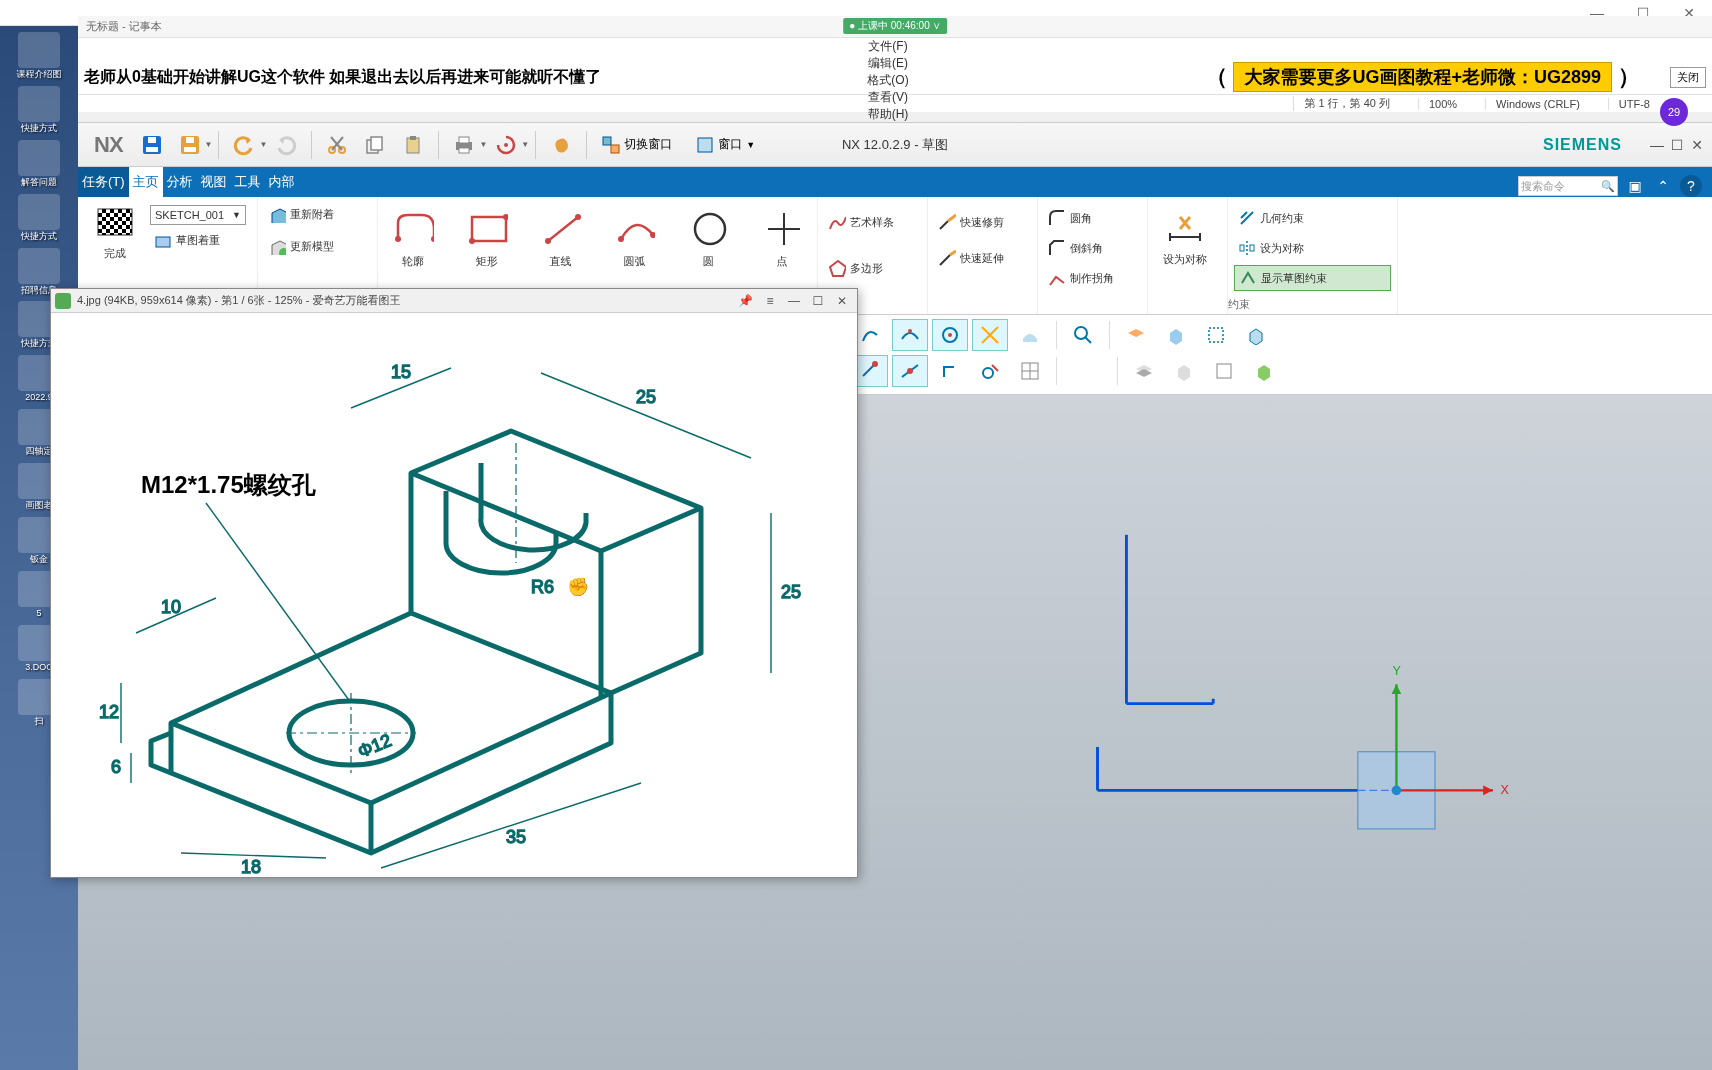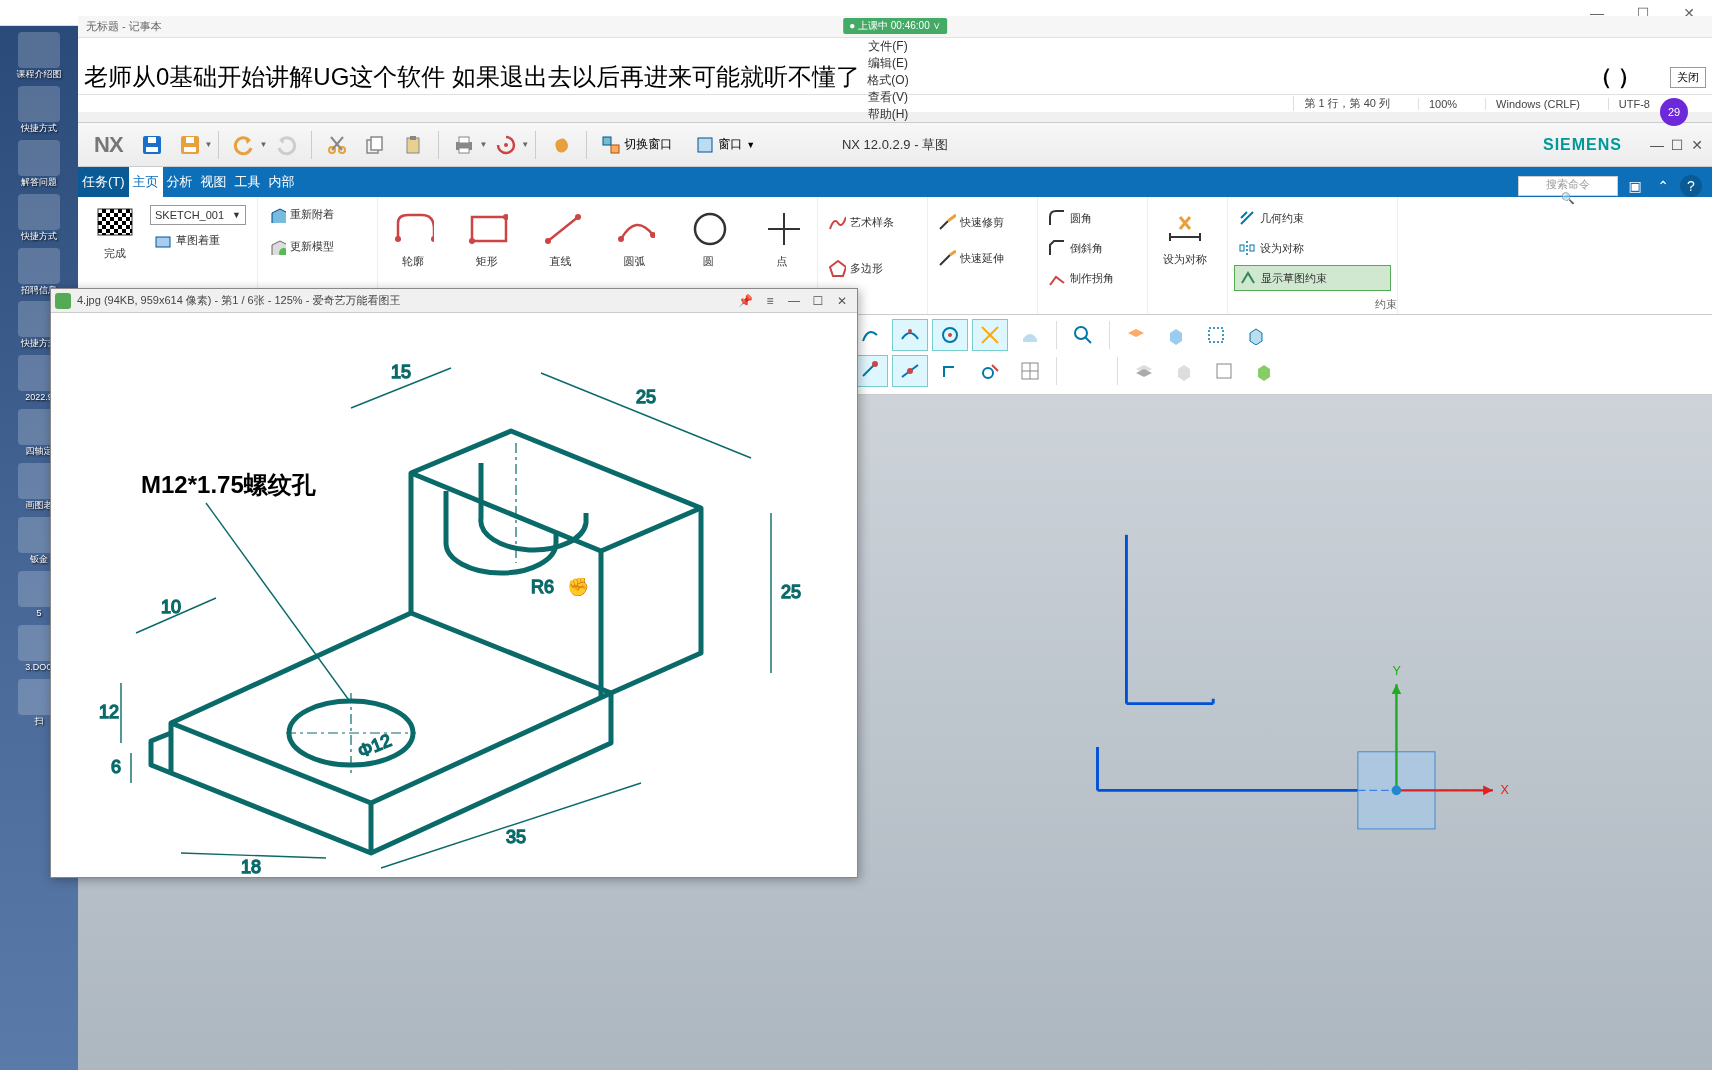--- a/index.html
+++ b/index.html
@@ -18,21 +18,21 @@
 .desk-icon .lbl { font-size: 9px; color: #fff; text-shadow: 1px 1px 2px #000; margin-top: 2px; line-height: 1.1; }
 
 
 .notepad { position: absolute; left: 78px; top: 16px; right: 0; height: 96px; background: #fff; }
 .np-title { height: 22px; background: #f6f6f6; border-bottom: 1px solid #e0e0e0; font-size: 11px; color: #666; padding: 3px 8px; position: relative; }
 .np-title .green-bar { position: absolute; left: 50%; transform: translateX(-50%); top: 2px;
   background: #4a6; color: #fff; padding: 1px 6px; font-size: 10px; border-radius: 2px; }
 .np-menu { height: 22px; background: #fff; display: flex; align-items: center; padding: 0 8px; font-size: 12px; color: #333; flex-direction: column; }
 .np-menu span { margin-right: 14px; }
 .np-banner { height: 34px; display: flex; align-items: center; background: #fff; padding: 0 6px; }
-.np-banner .msg-left { font-size: 24px; font-weight: 400; color: #000; flex: 1; white-space: nowrap; }
+.np-banner .msg-left { font-size: 16px; font-weight: 700; color: #000; flex: 1; white-space: nowrap; }
 .np-banner .msg-right { display: flex; align-items: center; gap: 6px; }
 .np-banner .paren { font-size: 22px; font-weight: 900; }
 .np-banner .yellow { background: #fc0; padding: 2px 10px; font-size: 18px; font-weight: 900; color: #000; border: 1px solid #cc9900; }
 .np-banner .close-btn { margin-left: 24px; border: 1px solid #999; padding: 2px 6px; font-size: 11px; }
 .np-status { height: 18px; border-top: 1px solid #e0e0e0; display: flex; justify-content: flex-end; align-items: center; font-size: 11px; color: #444; padding-right: 52px; gap: 18px; }
 .np-status span { border-left: 1px solid #ddd; padding: 0 10px; }
 .badge-num { position: absolute; right: 24px; top: 98px; width: 28px; height: 28px; border-radius: 50%; background: #6d28d9; color: #fff; font-size: 11px; display: flex; align-items: center; justify-content: center; z-index: 5; }
 
 
 .nx-app { position: absolute; left: 78px; top: 122px; right: 0; bottom: 0; background: #fff; border-top: 1px solid #ccc; }
@@ -49,28 +49,28 @@
 .nx-brand { position: absolute; right: 90px; font-size: 16px; font-weight: 700; color: #009999; letter-spacing: 1px; }
 .nx-winbtns { position: absolute; right: 6px; display: flex; gap: 2px; }
 .nx-winbtns span { width: 18px; height: 18px; display: flex; align-items: center; justify-content: center; font-size: 14px; color: #555; border: 1px solid transparent; }
 
 
 .nx-tabs { height: 30px; background: #0d6fb8; display: flex; align-items: flex-end; padding-left: 0; }
 .nx-tabs .tab { height: 30px; padding: 0 4px; font-size: 13px; color: #fff; display: flex; align-items: center; }
 .nx-tabs .tab.active { background: #fff; color: #0d6fb8; }
 .nx-tabs .first { background: #0a5a96; }
 .nx-tabs .right { margin-left: auto; display: flex; align-items: center; gap: 6px; padding-right: 10px; }
-.nx-tabs .search { background: #fff; border: 1px solid #ccc; width: 100px; height: 20px; font-size: 11px; padding: 0 2px; display: flex; align-items: center; color: #999; flex-direction: column; }
+.nx-tabs .search { background: #fff; border: 1px solid #ccc; width: 100px; height: 20px; font-size: 11px; padding: 0 2px; display: flex; align-items: center; color: #999; }
 .nx-tabs .right-ic { width: 22px; height: 22px; display: flex; align-items: center; justify-content: center; color: #fff; font-size: 14px; }
 .nx-tabs .help { background: #0a5a96; border-radius: 50%; }
 
 
 .nx-ribbon { height: 118px; background: #fff; border-bottom: 1px solid #ccc; display: flex; }
 .rb-group { border-right: 1px solid #eee; padding: 4px 6px 2px 6px; display: flex; flex-direction: column; position: relative; }
-.rb-group .grp-label { position: absolute; bottom: 2px; left: 0; right: 0; text-align: right; font-size: 11px; color: #666; }
+.rb-group .grp-label { position: absolute; bottom: 2px; left: 0; right: 0; text-align: left; font-size: 11px; color: #666; }
 .rb-vstack { display: flex; flex-direction: column; gap: 2px; }
 .rb-hstack { display: flex; gap: 4px; align-items: flex-start; }
 .rb-big { width: 62px; display: flex; flex-direction: column; align-items: center; gap: 3px; }
 .rb-big .ic { width: 42px; height: 42px; }
 .rb-big .lbl, .rb-small .lbl { font-size: 11px; color: #333; text-align: center; }
 .rb-small { display: flex; align-items: center; gap: 4px; height: 26px; padding: 0 4px; }
 .rb-small .ic { width: 18px; height: 18px; }
 .sel-sketch { border: 1px solid #999; width: 96px; height: 20px; font-size: 11px; padding: 0 4px; display: flex; align-items: center; justify-content: space-between; color: #333; background: #fff; }
 
 
@@ -172,20 +172,21 @@
     <span>文件(F)</span>
     <span>编辑(E)</span>
     <span>格式(O)</span>
     <span>查看(V)</span>
     <span>帮助(H)</span>
   </div>
   <div class="np-banner">
     <div class="msg-left">老师从0基础开始讲解UG这个软件  如果退出去以后再进来可能就听不懂了</div>
     <div class="msg-right">
       <span class="paren">（</span>
+      <span class="yellow">大家需要更多UG画图教程+老师微：UG2899</span>
       <span class="paren">）</span>
       <span class="close-btn">关闭</span>
     </div>
   </div>
   <div class="np-status">
     <span>第 1 行，第 40 列</span>
     <span>100%</span>
     <span>Windows (CRLF)</span>
     <span>UTF-8</span>
   </div>

